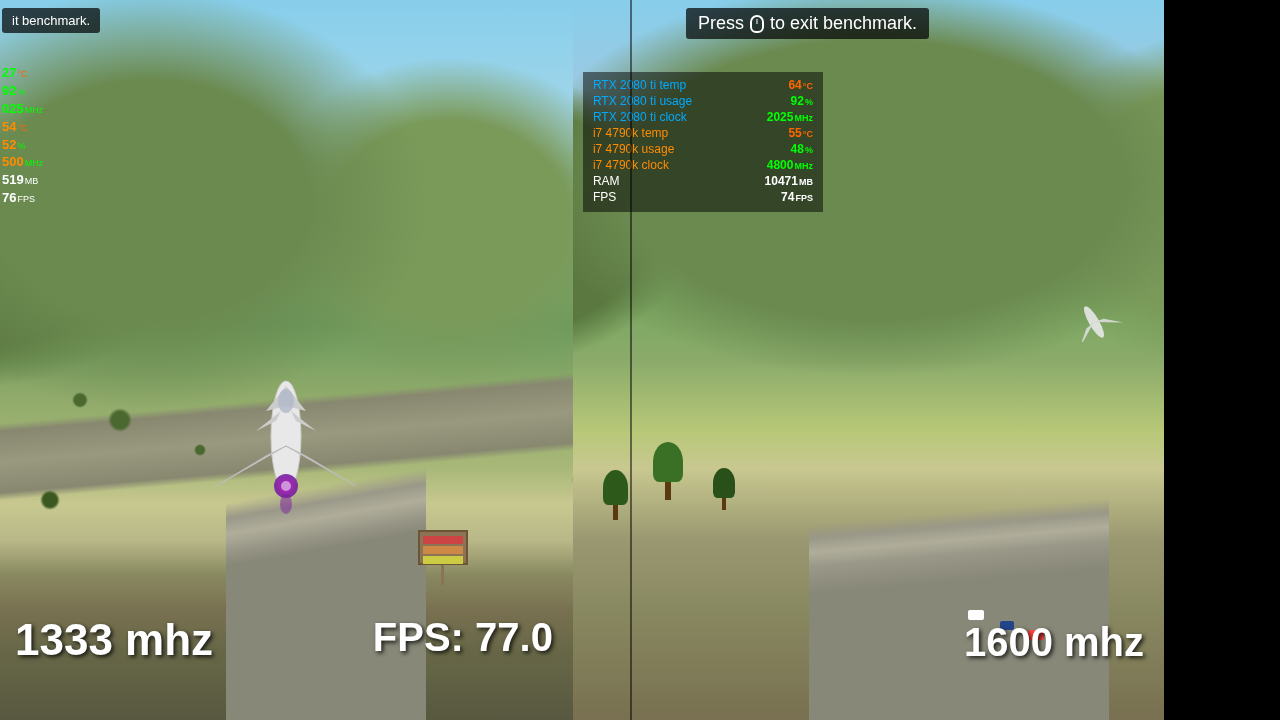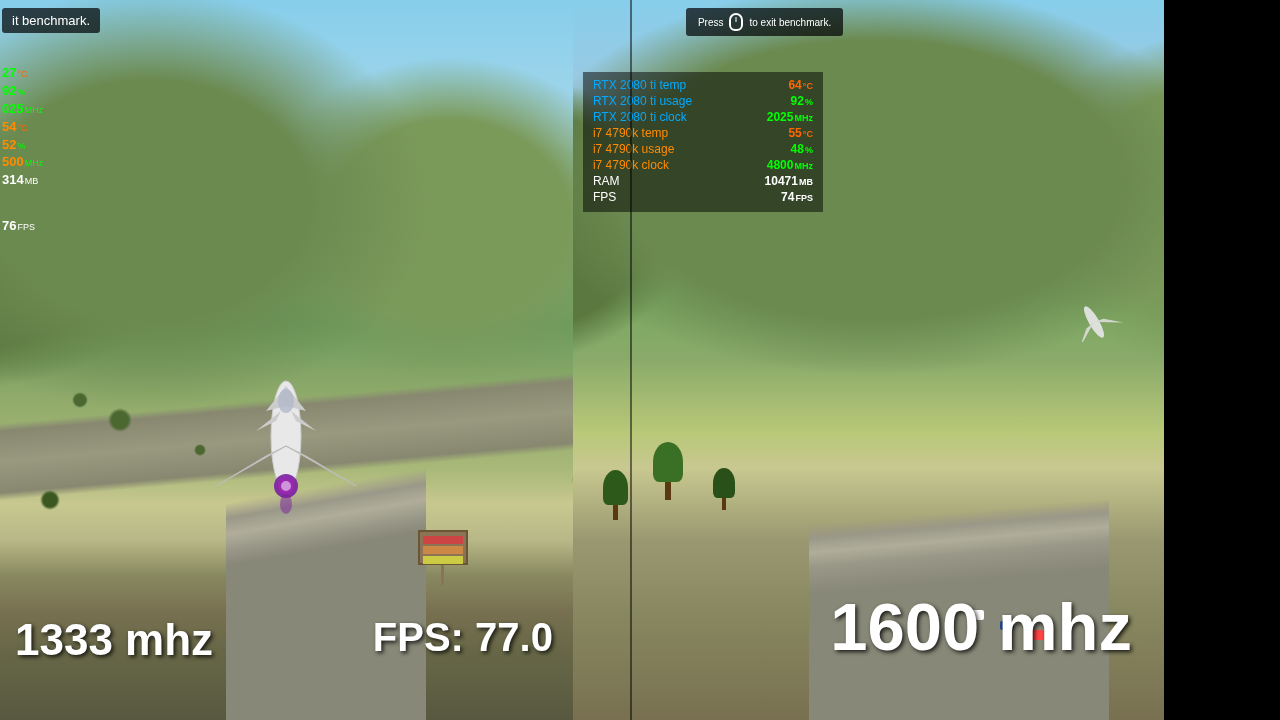--- a/index.html
+++ b/index.html
@@ -138,21 +138,21 @@
     }
 
     
     .right-exit-btn {
       position: absolute;
       top: 8px;
       left: 113px;
       background: rgba(0,0,0,0.7);
       color: white;
       padding: 5px 12px;
-      font-size: 10px;
+      font-size: 18px;
       border-radius: 3px;
       z-index: 15;
       white-space: nowrap;
       display: flex;
       align-items: center;
       gap: 6px;
     }
 
     .mouse-icon {
       display: inline-block;
@@ -239,23 +239,23 @@
       color: white;
       font-size: 40px;
       font-weight: bold;
       text-shadow: 2px 2px 4px rgba(0,0,0,0.8);
       z-index: 10;
     }
 
     .right-freq-label {
       position: absolute;
       bottom: 55px;
-      right: 32px;
+      right: 20px;
       color: white;
-      font-size: 67px;
+      font-size: 40px;
       font-weight: bold;
       text-shadow: 2px 2px 4px rgba(0,0,0,0.8);
       z-index: 10;
     }
 
     
     .road-left {
       position: absolute;
       bottom: 0;
       left: 50%;
@@ -325,26 +325,26 @@
         <span class="hud-value" style="color:#ff8c00;">52</span>
         <span class="hud-unit" style="color:#00ff00;">%</span>
       </div>
 
       <div class="hud-row">
         <span class="hud-value" style="color:#ff8c00;">500</span>
         <span class="hud-unit" style="color:#00ff00;">MHz</span>
       </div>
 
       <div class="hud-row">
-        <span class="hud-value" style="color:#ffffff;">314</span>
+        <span class="hud-value" style="color:#ffffff;">519</span>
         <span class="hud-unit" style="color:#ffffff;">MB</span>
       </div>
 
       <div class="hud-row">
-        <span class="hud-value" style="color:#ffffff;margin-top:28px;">76</span>
+        <span class="hud-value" style="color:#ffffff;">76</span>
         <span class="hud-unit" style="color:#ffffff;">FPS</span>
       </div>
     </div>
 
     <div class="jet-container">
       <svg width="180" height="160" viewBox="0 0 180 160">
 
         <ellipse cx="90" cy="80" rx="15" ry="55" fill="#e8e8e8" stroke="#ccc" stroke-width="1"></ellipse>
 
         <polygon points="90,90 20,130 70,100" fill="#ddd" stroke="#bbb" stroke-width="1"></polygon>

